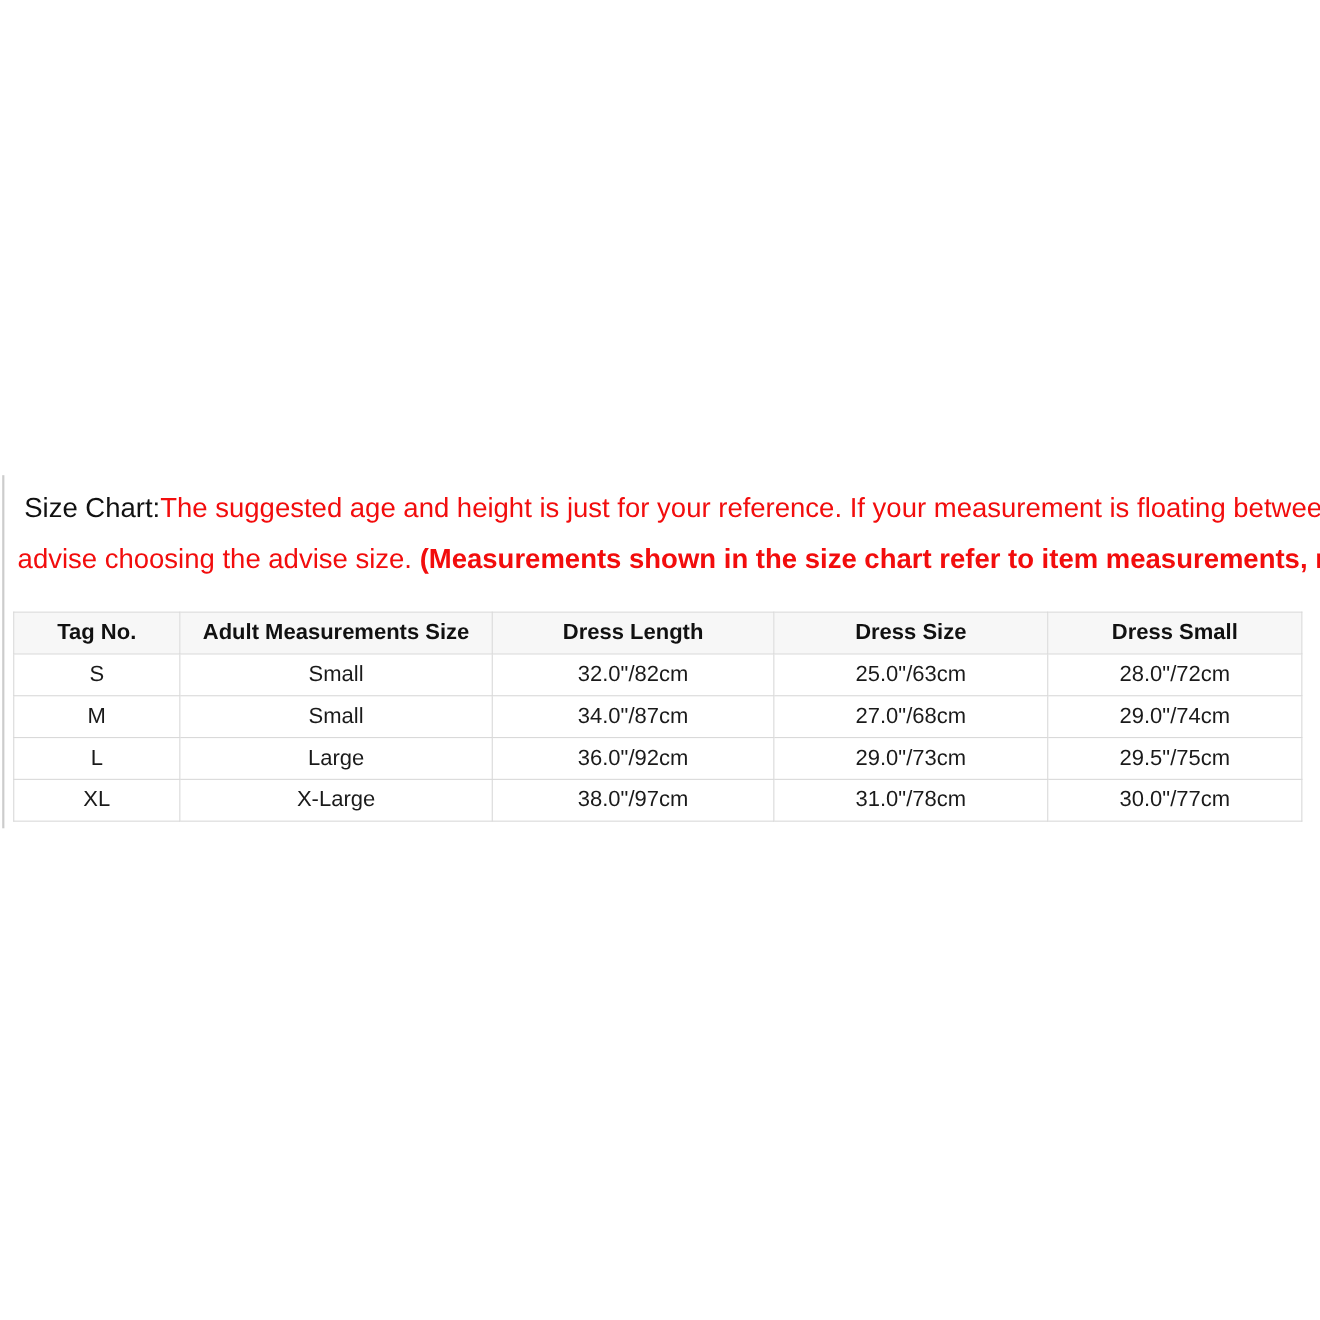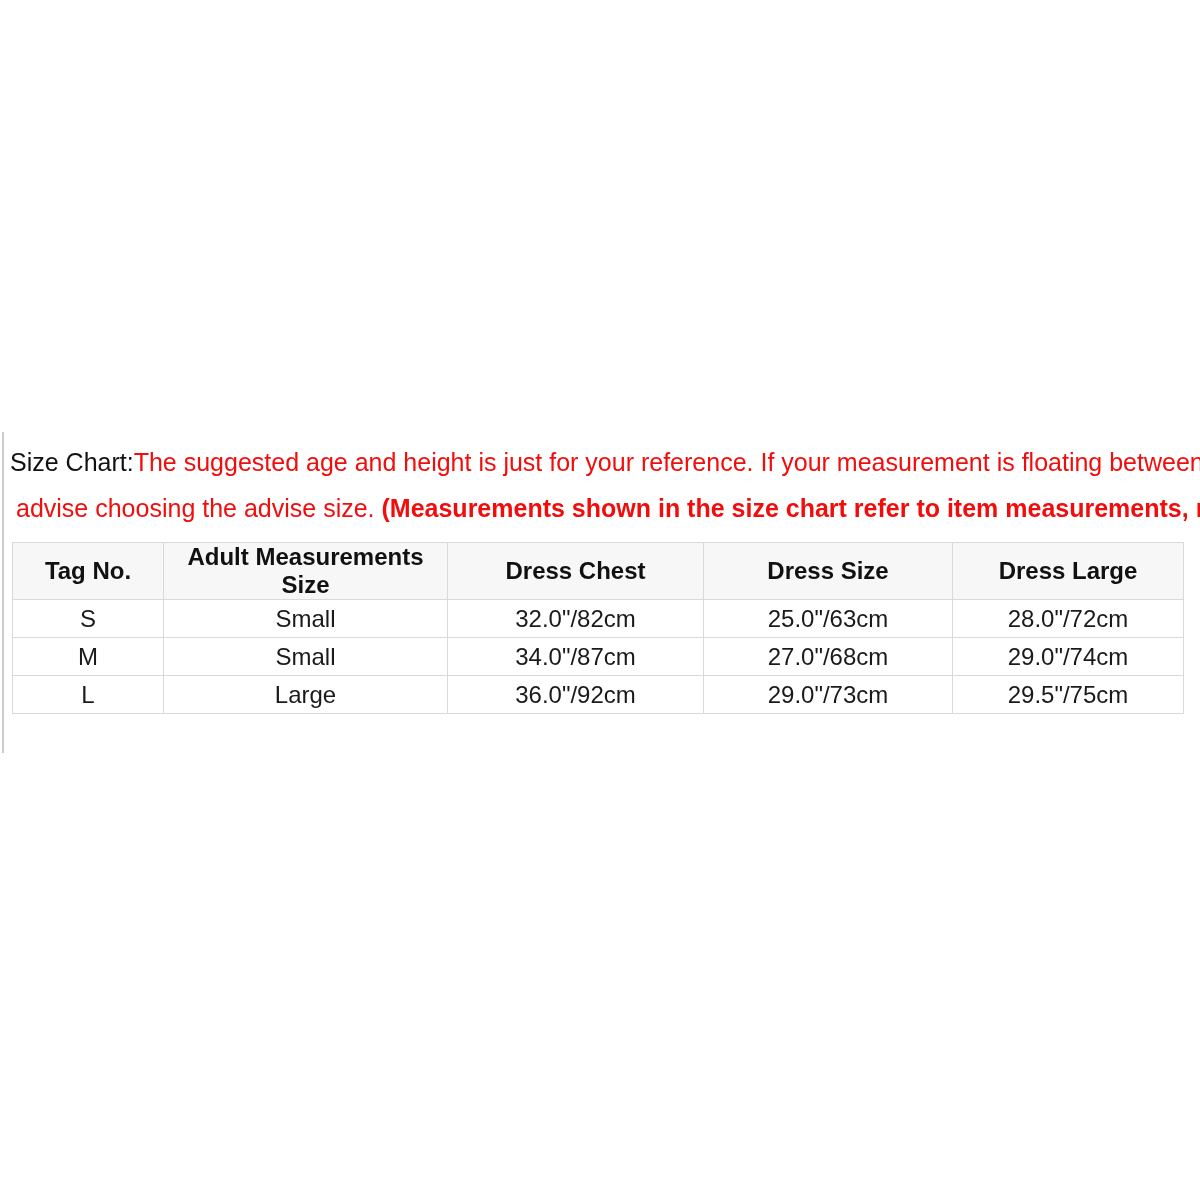--- a/index.html
+++ b/index.html
@@ -33,31 +33,31 @@
     white-space: nowrap;
   }
   .intro-line2 {
     position: absolute;
     left: 16px;
     top: 494px;
     font-size: 25px;
     line-height: 29px;
     white-space: nowrap;
   }
-  .black-label { color: #111111; }
+  .black-label { color: #111111; margin-left: 12px; }
   .red-text { color: #f20d0d; }
   .red-bold { color: #f20d0d; font-weight: bold; }
   table.size-table {
     position: absolute;
     left: 12px;
-    top: 542px;
+    top: 556px;
     width: 1171px;
     border-collapse: collapse;
     table-layout: fixed;
-    font-size: 24px;
+    font-size: 20px;
     padding-left: 24px;
   }
   .size-table th,
   .size-table td {
     border: 1px solid #d9d9d9;
     height: 37px;
     text-align: center;
     vertical-align: middle;
     padding: 0;
     overflow: hidden;
@@ -92,23 +92,23 @@
       <col style="width:151px">
       <col style="width:284px">
       <col style="width:256px">
       <col style="width:249px">
       <col style="width:231px">
     </colgroup>
     <thead>
       <tr>
         <th>Tag No.</th>
         <th>Adult Measurements Size</th>
-        <th>Dress Chest</th>
+        <th>Dress Length</th>
         <th>Dress Size</th>
-        <th>Dress Large</th>
+        <th>Dress Small</th>
       </tr>
     </thead>
     <tbody>
       <tr>
         <td>S</td>
         <td>Small</td>
         <td>32.0"/82cm</td>
         <td>25.0"/63cm</td>
         <td>28.0"/72cm</td>
       </tr>
@@ -119,16 +119,23 @@
         <td>27.0"/68cm</td>
         <td>29.0"/74cm</td>
       </tr>
       <tr>
         <td>L</td>
         <td>Large</td>
         <td>36.0"/92cm</td>
         <td>29.0"/73cm</td>
         <td>29.5"/75cm</td>
       </tr>
+      <tr>
+        <td>XL</td>
+        <td>X-Large</td>
+        <td>38.0"/97cm</td>
+        <td>31.0"/78cm</td>
+        <td>30.0"/77cm</td>
+      </tr>
     </tbody>
   </table>
 
 </div>
 
 </body></html>

